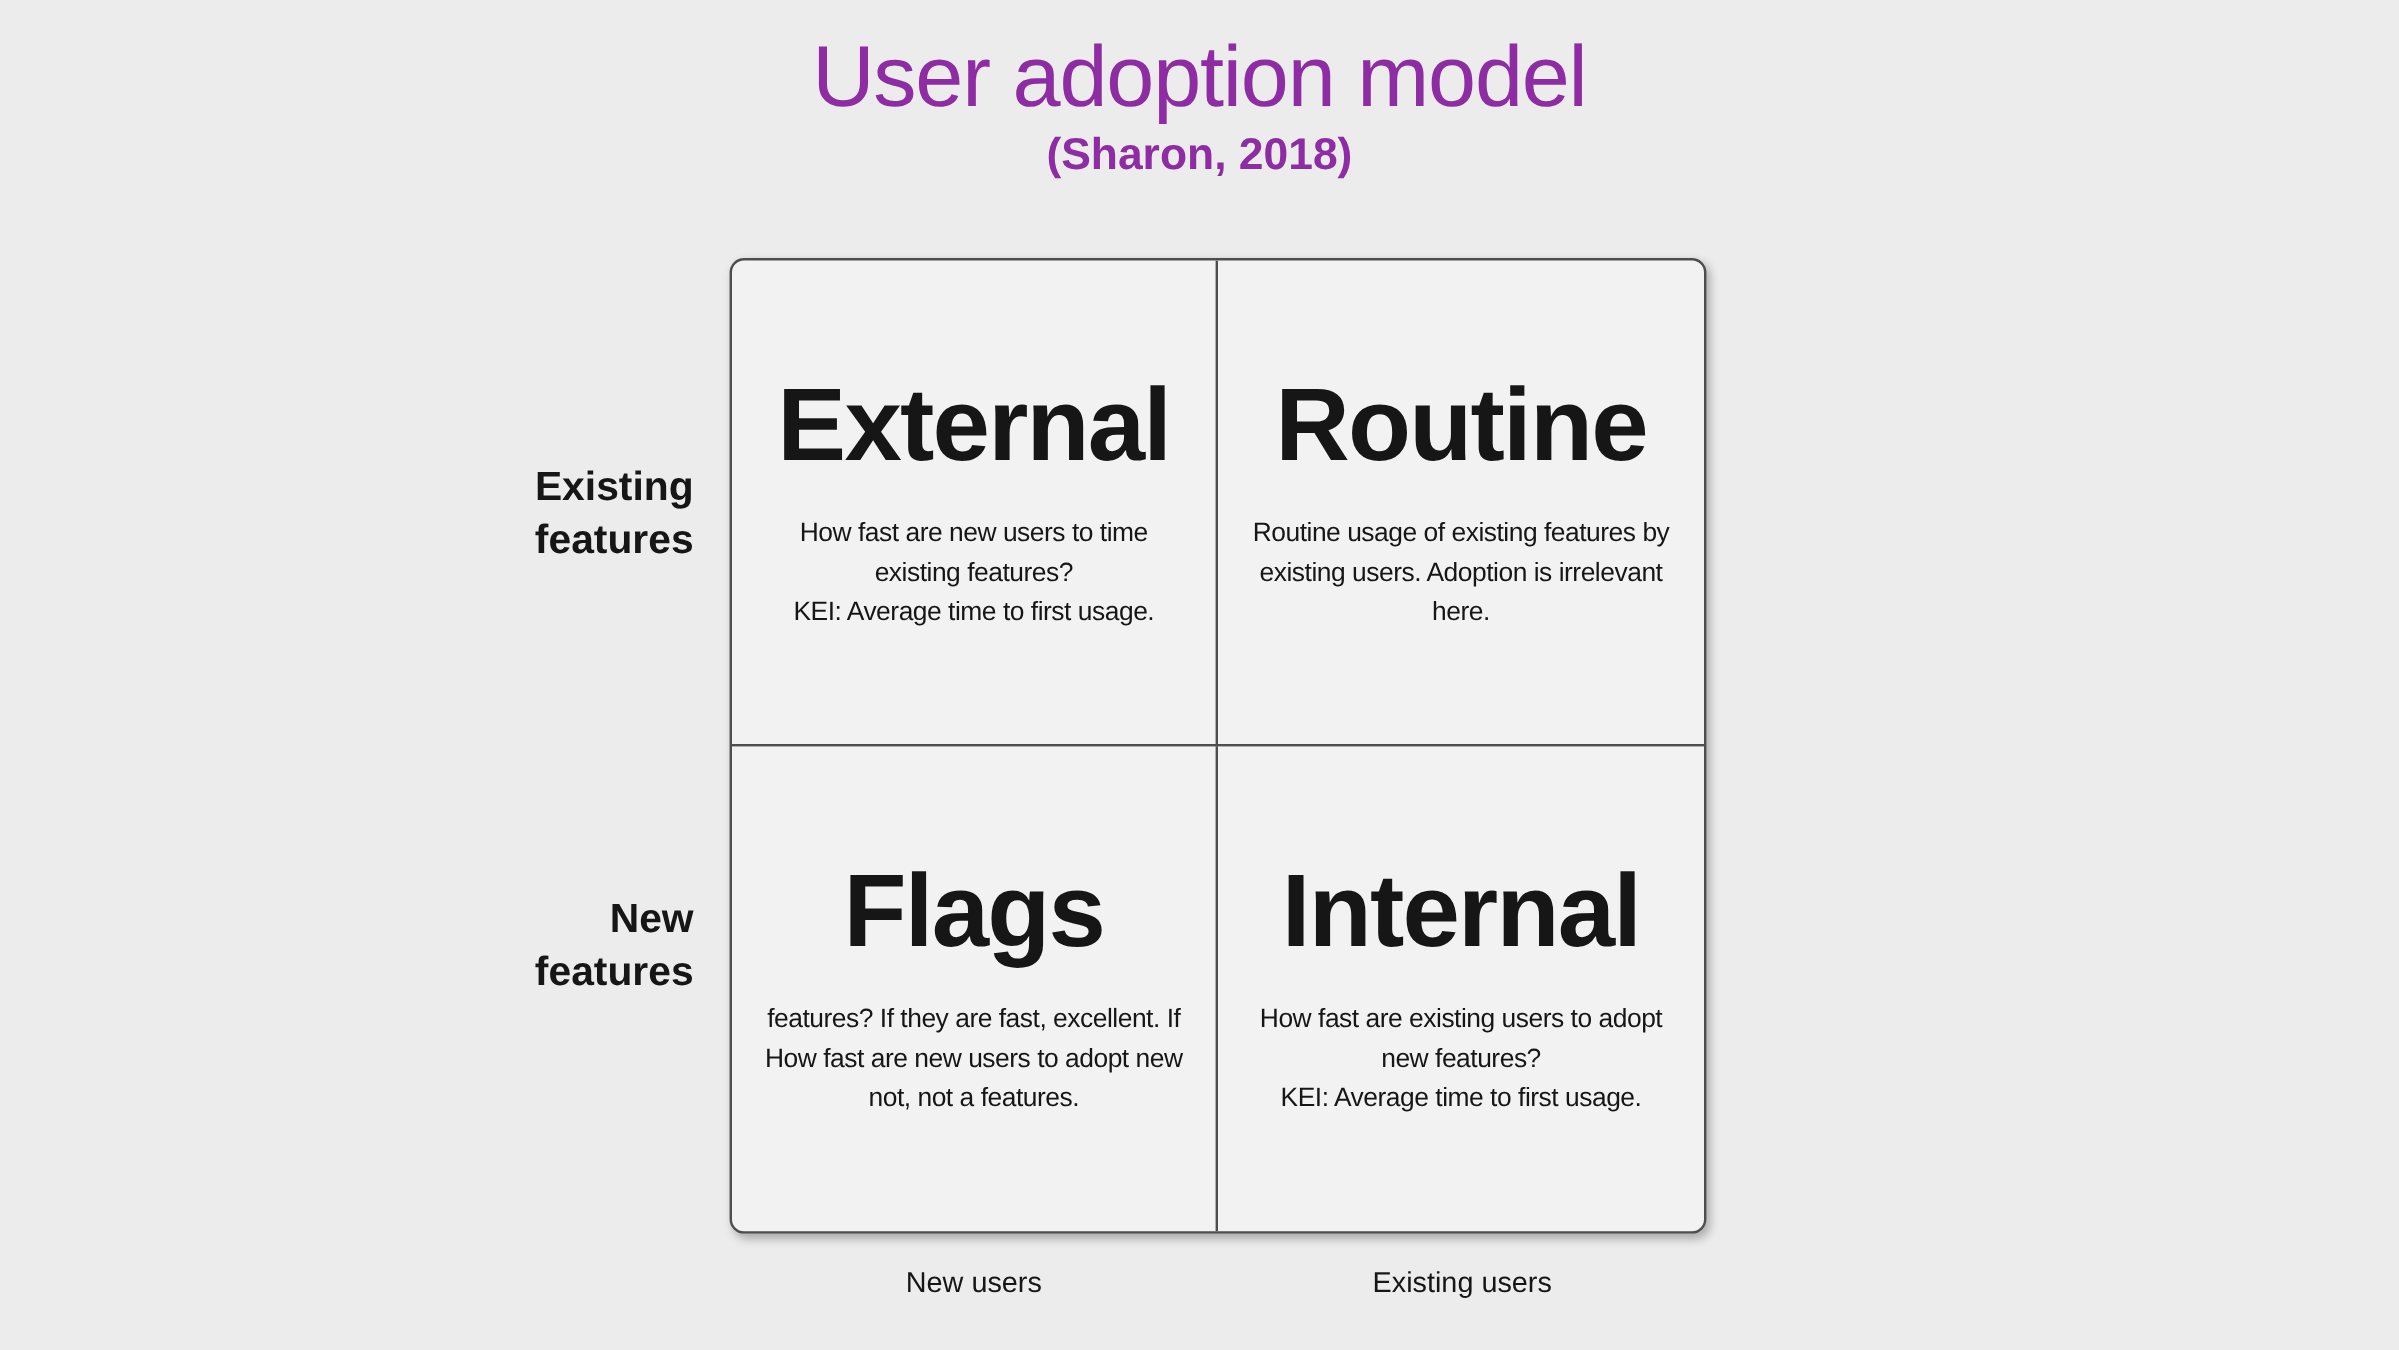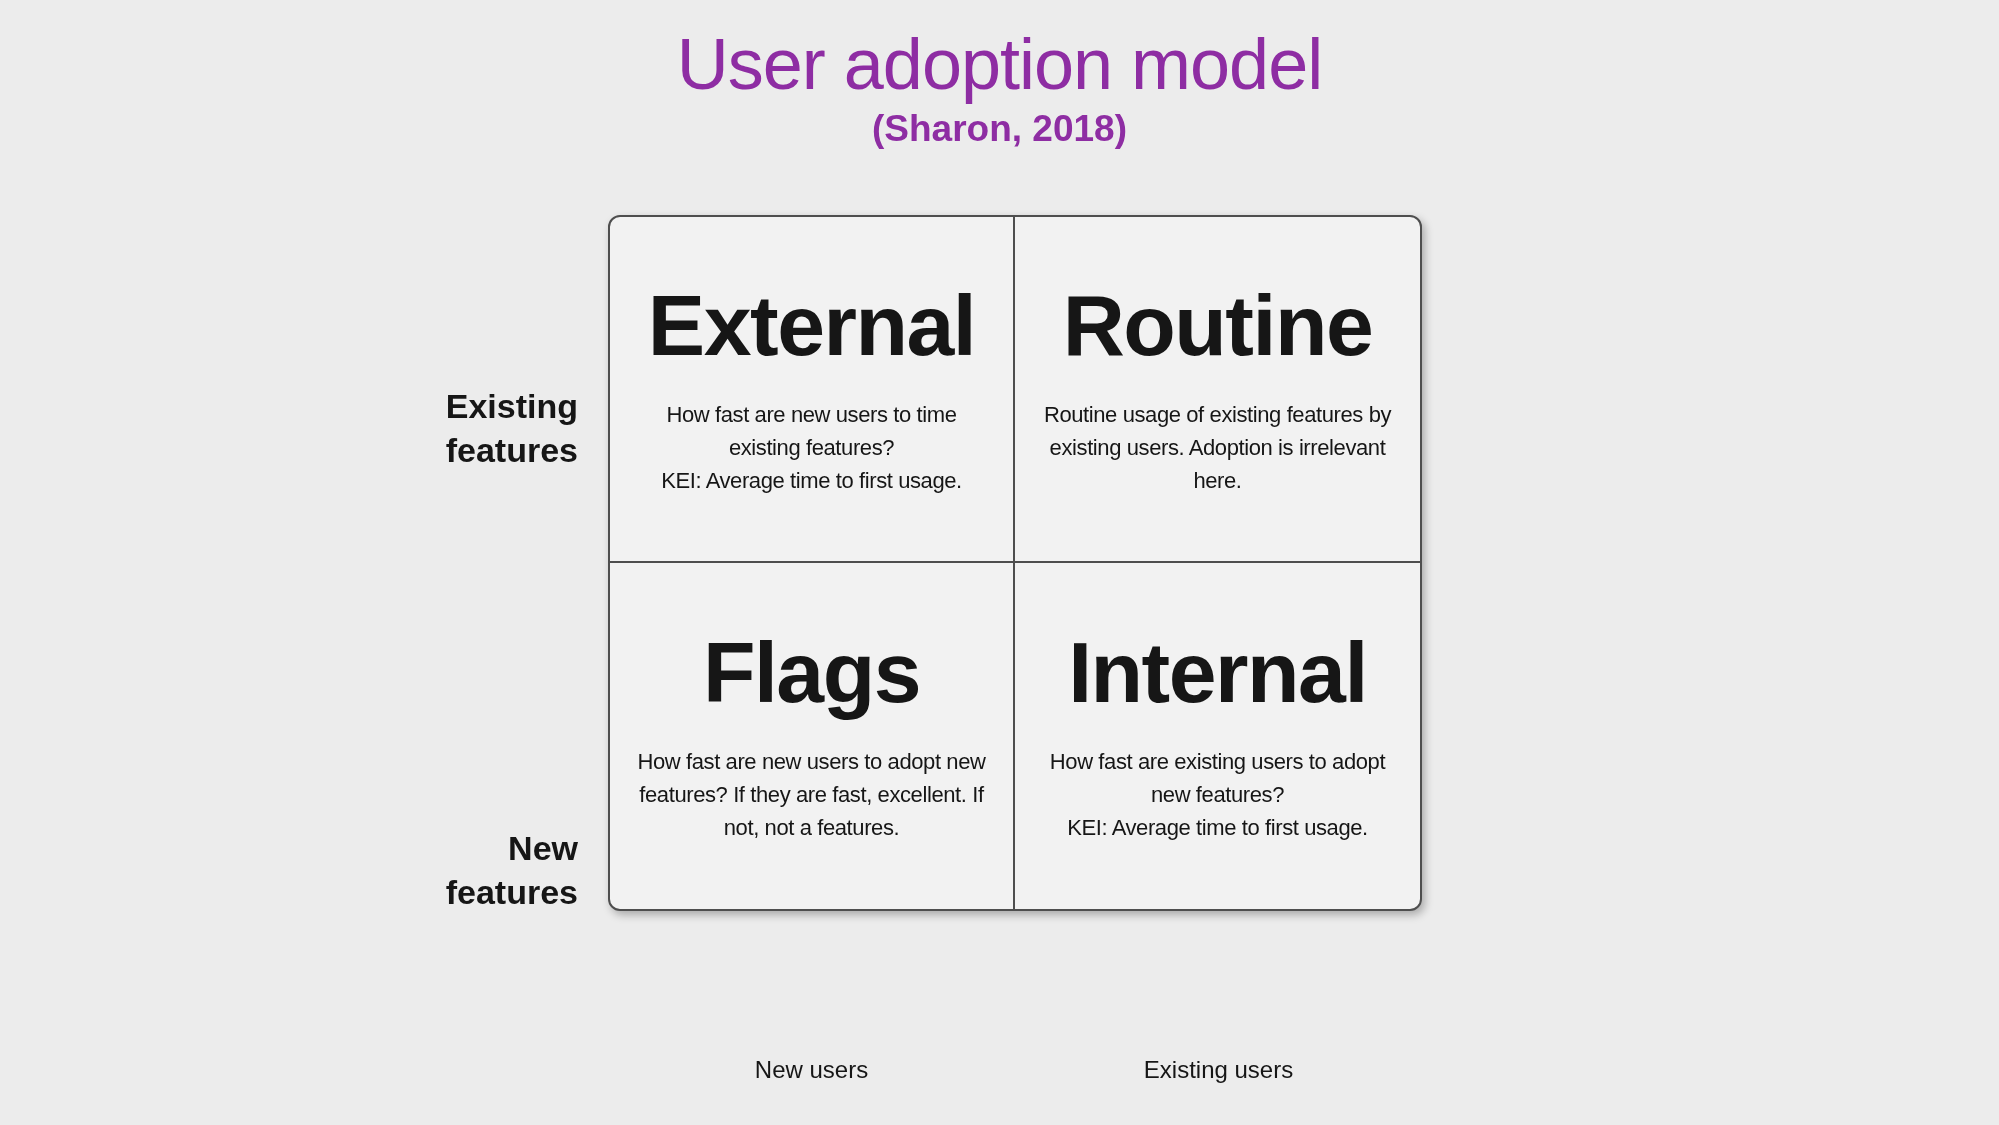--- a/index.html
+++ b/index.html
@@ -43,21 +43,21 @@
     font-weight: 700;
     color: var(--accent);
   }
 
   
   .matrix {
     position: absolute;
     left: 608px;
     top: 215px;
     width: 814px;
-    height: 696px;
+    height: 813px;
     background: var(--panel);
     border: 2px solid var(--line);
     border-radius: 12px;
     box-shadow: 3px 4px 8px rgba(0,0,0,0.28);
     display: grid;
     grid-template-columns: 1fr 1fr;
     grid-template-rows: 1fr 1fr;
     overflow: hidden;
   }
   .quad {
@@ -94,21 +94,21 @@
     position: absolute;
     left: 0;
     width: 578px;
     text-align: right;
     font-size: 34px;
     font-weight: 700;
     line-height: 44px;
     transform: translateY(-50%);
   }
   .row-label.top { top: 428px; }
-  .row-label.bottom { top: 870px; }
+  .row-label.bottom { top: 788px; }
   .row-label .line { display: block; }
 
   .col-label {
     position: absolute;
     top: 1056px;
     width: 407px;
     text-align: center;
     font-size: 24px;
     font-weight: 400;
   }
@@ -151,22 +151,22 @@
       <div class="q-desc">
         <div class="line">Routine usage of existing features by</div>
         <div class="line">existing users. Adoption is irrelevant</div>
         <div class="line">here.</div>
       </div>
     </div>
 
     <div class="quad bl">
       <div class="q-title">Flags</div>
       <div class="q-desc">
+        <div class="line">features? If they are fast, excellent. If</div>
         <div class="line">How fast are new users to adopt new</div>
-        <div class="line">features? If they are fast, excellent. If</div>
         <div class="line">not, not a features.</div>
       </div>
     </div>
 
     <div class="quad br">
       <div class="q-title">Internal</div>
       <div class="q-desc">
         <div class="line">How fast are existing users to adopt</div>
         <div class="line">new features?</div>
         <div class="line">KEI: Average time to first usage.</div>

